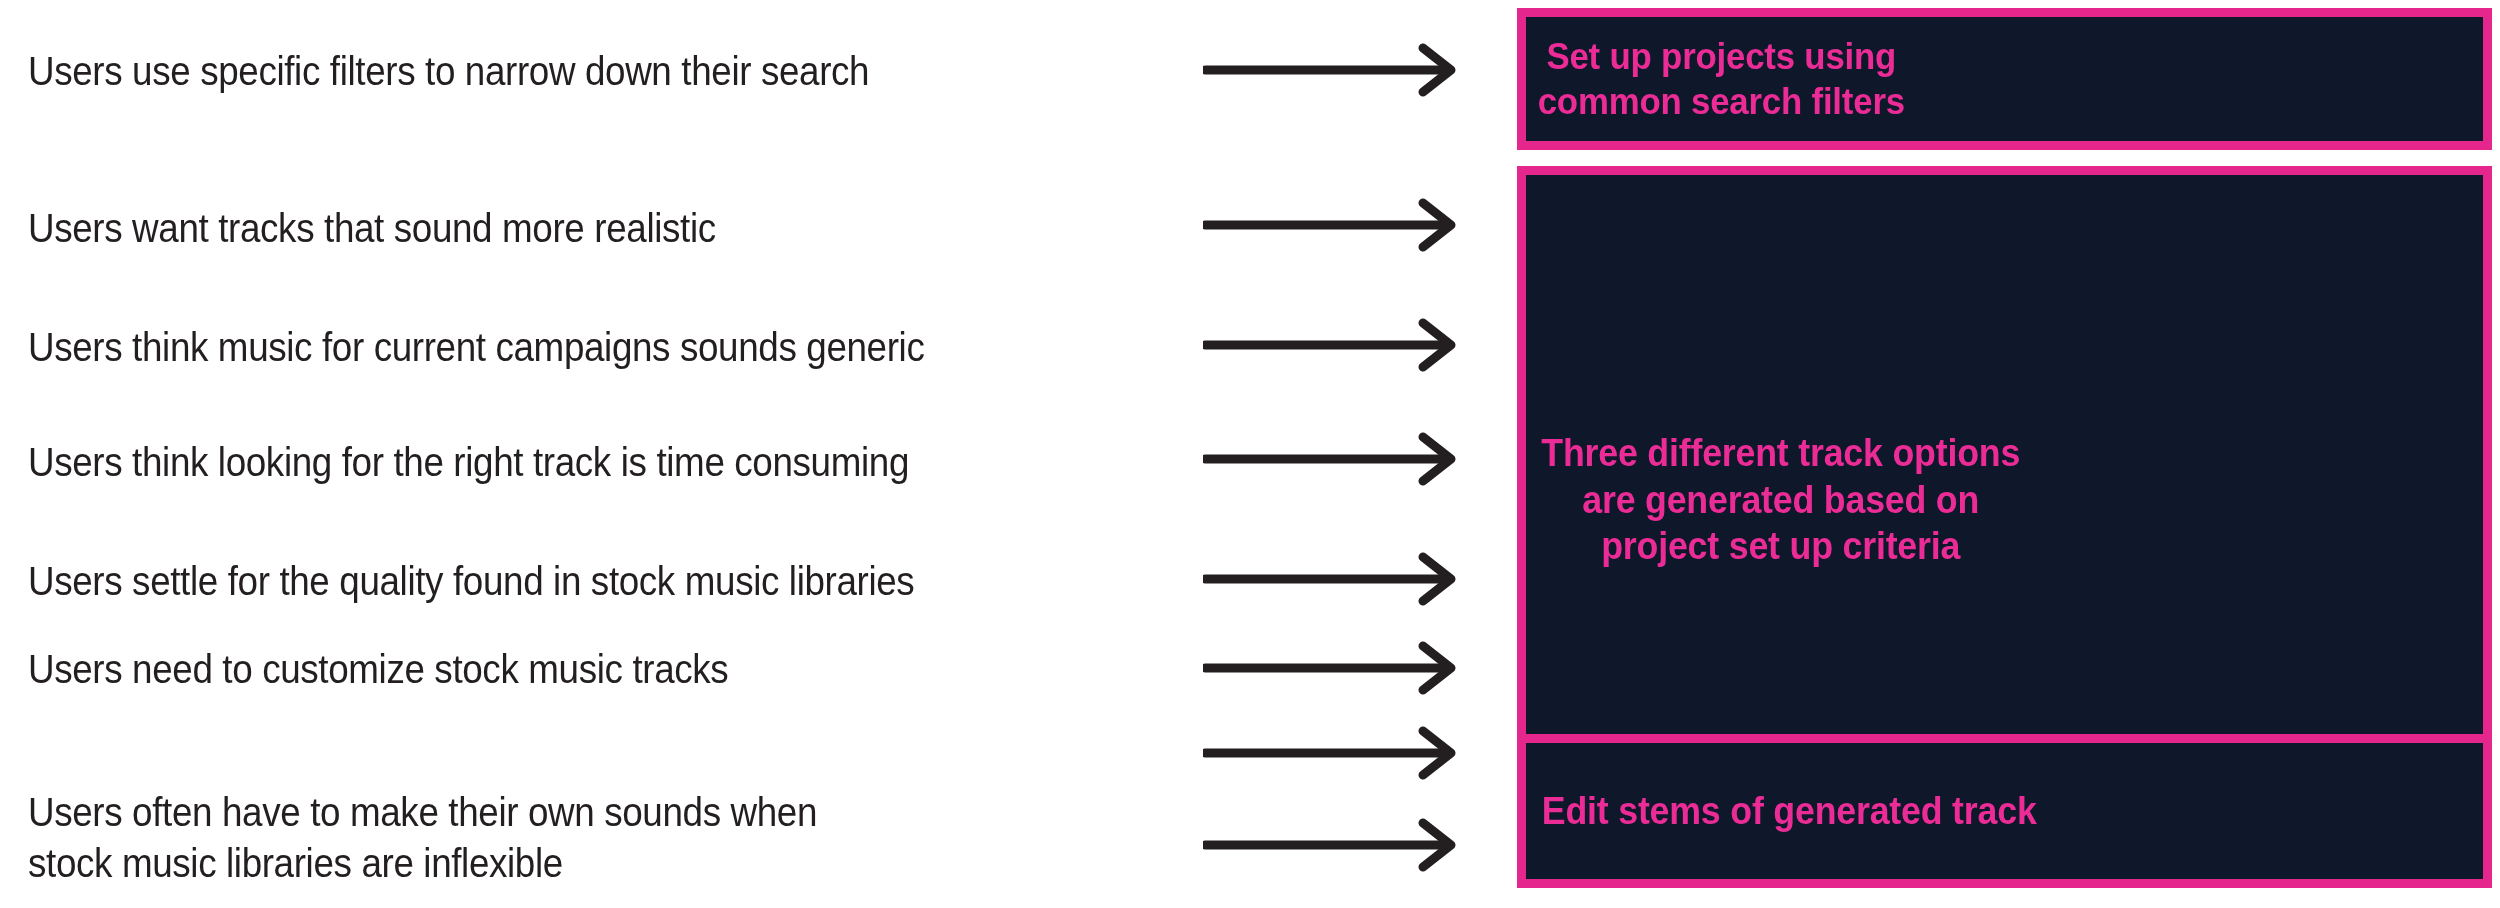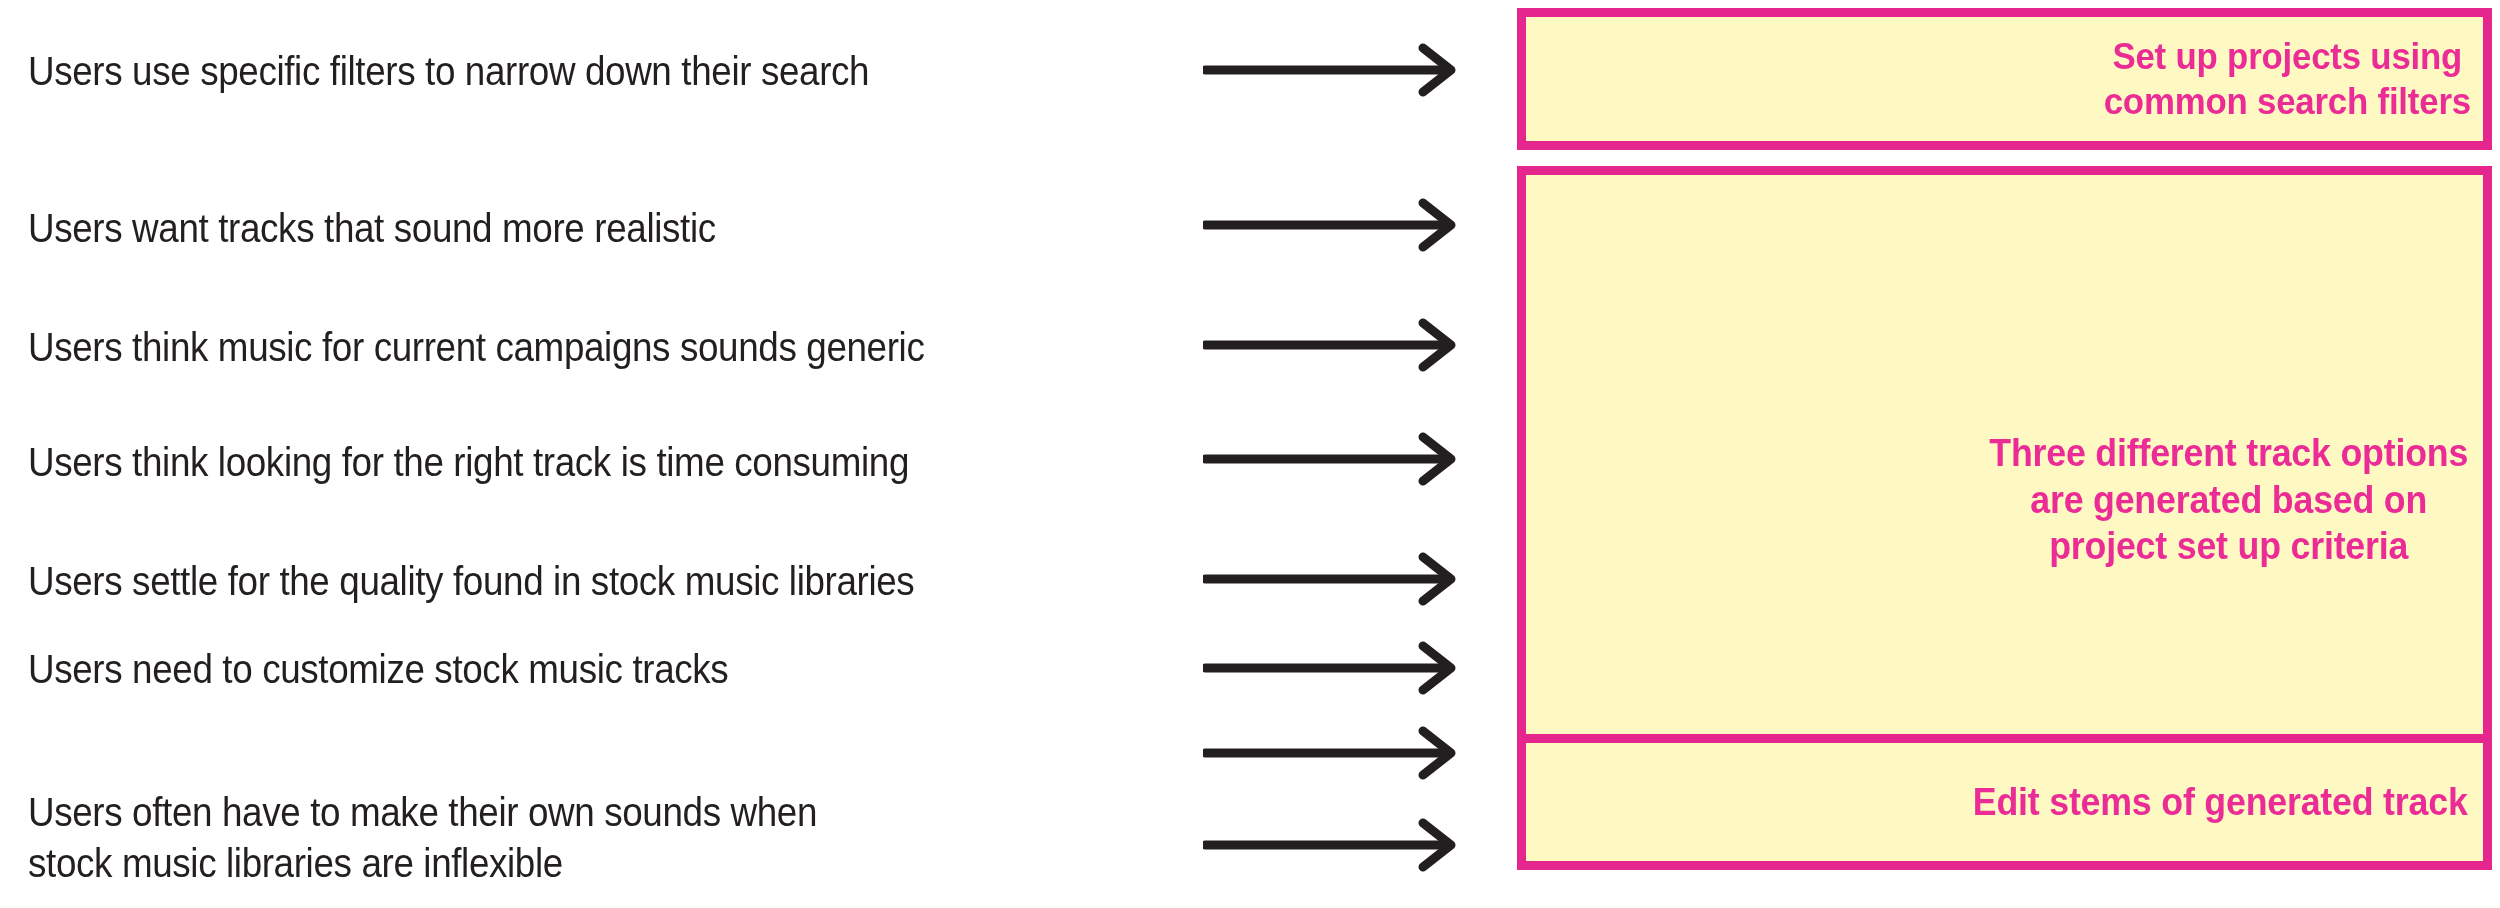--- a/index.html
+++ b/index.html
@@ -58,40 +58,39 @@
   .ar7 { top: 725px; }
   .ar8 { top: 817px; }
 
   
   .solution-box {
     position: absolute;
     left: 1517px;
     width: 975px;
     box-sizing: border-box;
     border: 9px solid #e5268c;
-    background: #fef9c3;
+    background: #0f172a;
     display: flex;
     align-items: center;
-    justify-content: flex-end;
+    justify-content: flex-start;
     text-align: center;
-    padding-left: 40px;
   }
   .solution-box .label {
     color: #ec2c96;
     font-family: "Liberation Sans", sans-serif;
     font-weight: 700;
     font-size: 37px;
     line-height: 1.22;
     letter-spacing: -0.2px;
     transform: scaleX(0.94);
     white-space: pre-line;
   }
   .box1 { top: 8px;   height: 142px; }
   .box2 { top: 166px; height: 668px; }
-  .box3 { top: 734px; height: 136px; }
+  .box3 { top: 734px; height: 154px; }
   .box2 .label { font-size: 38px; }
   .box3 .label { font-size: 38px; }
 </style>
 </head>
 <body>
 
 <div class="canvas">
 
   <div class="statement st1">Users use specific filters to narrow down their search</div>
   <div class="statement st2">Users want tracks that sound more realistic</div>

